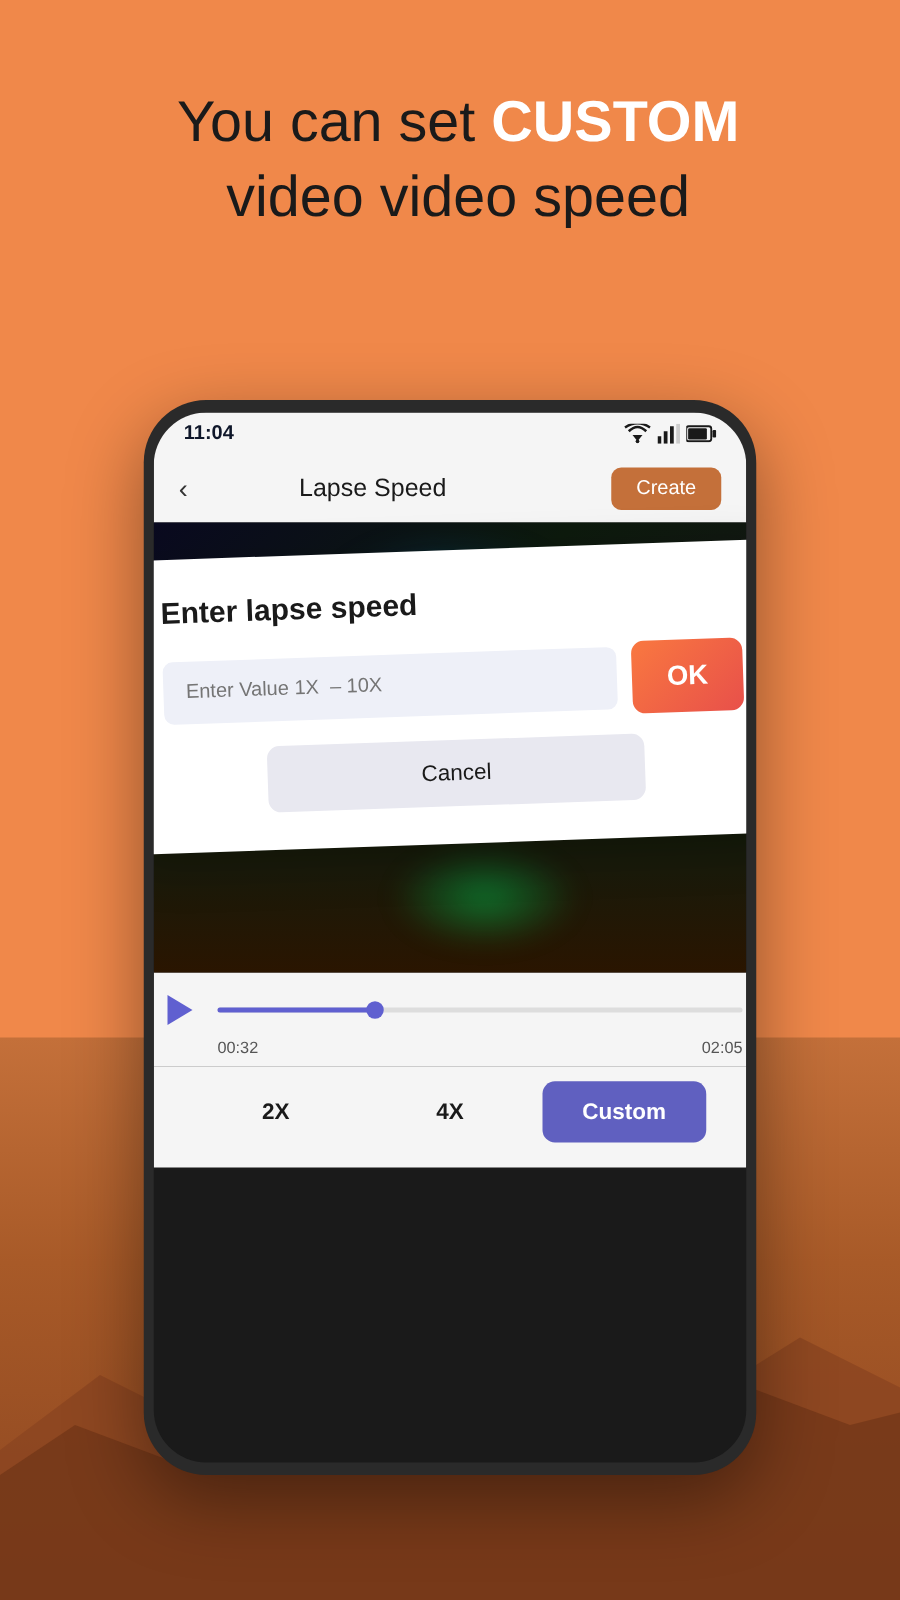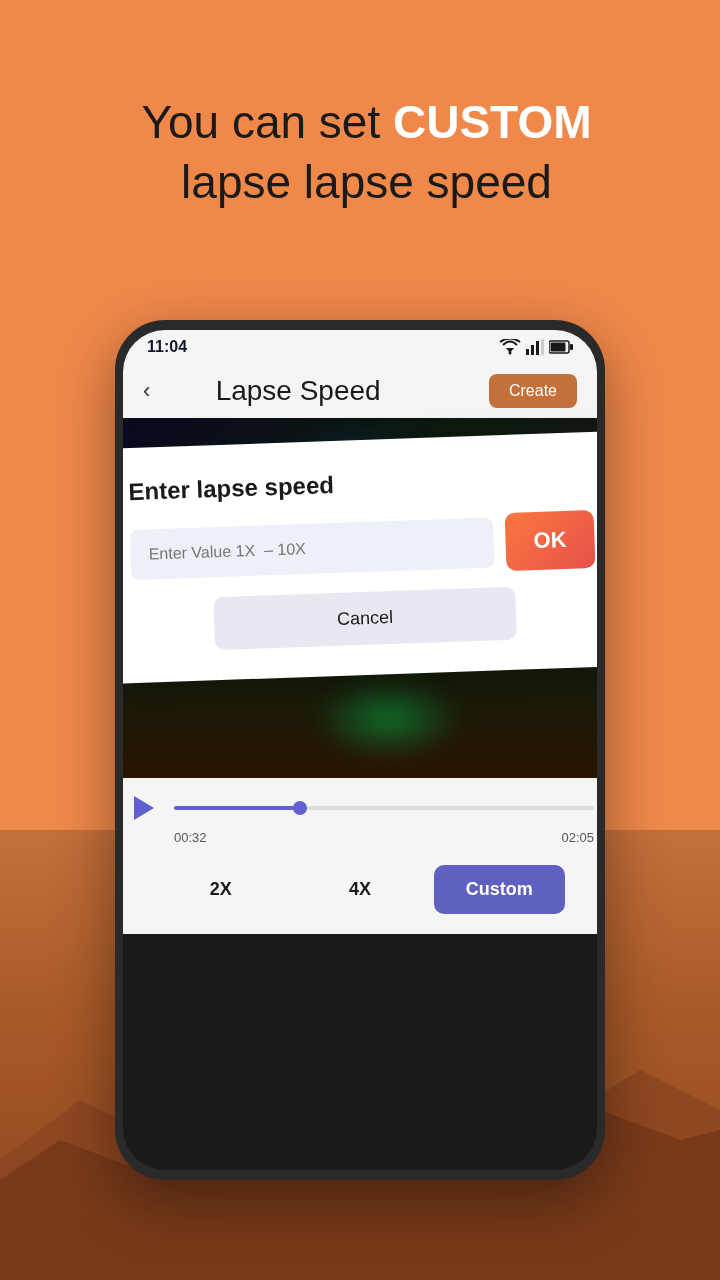--- a/index.html
+++ b/index.html
@@ -20,21 +20,21 @@
       left: 0;
       width: 100%;
       height: 450px;
       background: linear-gradient(180deg, #C4703A 0%, #A85A28 40%, #8B4520 100%);
       z-index: 0;
     }
 
     
     .header-text {
       position: absolute;
-      top: 93px;
+      top: 68px;
       left: 0;
       width: 100%;
       text-align: center;
       z-index: 10;
       padding-left: 13px;
     }
 
     .header-text h1 {
       font-size: 46px;
       font-weight: 400;
@@ -102,21 +102,21 @@
       padding: 10px 20px;
       background: #f5f5f5;
     }
 
     .nav-back {
       font-size: 22px;
       color: #333;
     }
 
     .nav-title {
-      font-size: 28px;
+      font-size: 20px;
       font-weight: 500;
       color: #1a1a1a;
     }
 
     .nav-create-btn {
       background: #C4703A;
       color: white;
       border: none;
       border-radius: 8px;
       padding: 8px 20px;
@@ -332,21 +332,21 @@
 
   <svg width="720" height="300" viewBox="0 0 720 300" style="position:absolute;bottom:0;left:0;" preserveAspectRatio="none">
     <polygon points="0,300 0,180 80,120 160,160 240,80 320,130 400,60 480,100 560,140 640,90 720,130 720,300" fill="#8B4520" opacity="0.8"></polygon>
     <polygon points="0,300 0,200 60,160 140,190 200,140 280,170 360,120 440,155 520,180 600,130 680,160 720,150 720,300" fill="#6B3215" opacity="0.6"></polygon>
   </svg>
 </div>
 
 <div class="header-text">
   <h1>
     <span>You can set </span><span class="custom-word">CUSTOM</span><br>
-    <span>lapse lapse speed</span>
+    <span>video video speed</span>
   </h1>
 </div>
 
 <div class="phone-frame">
   <div class="phone-screen">
 
     <div class="status-bar">
       <span class="status-time">11:04</span>
       <div class="status-icons">
 

